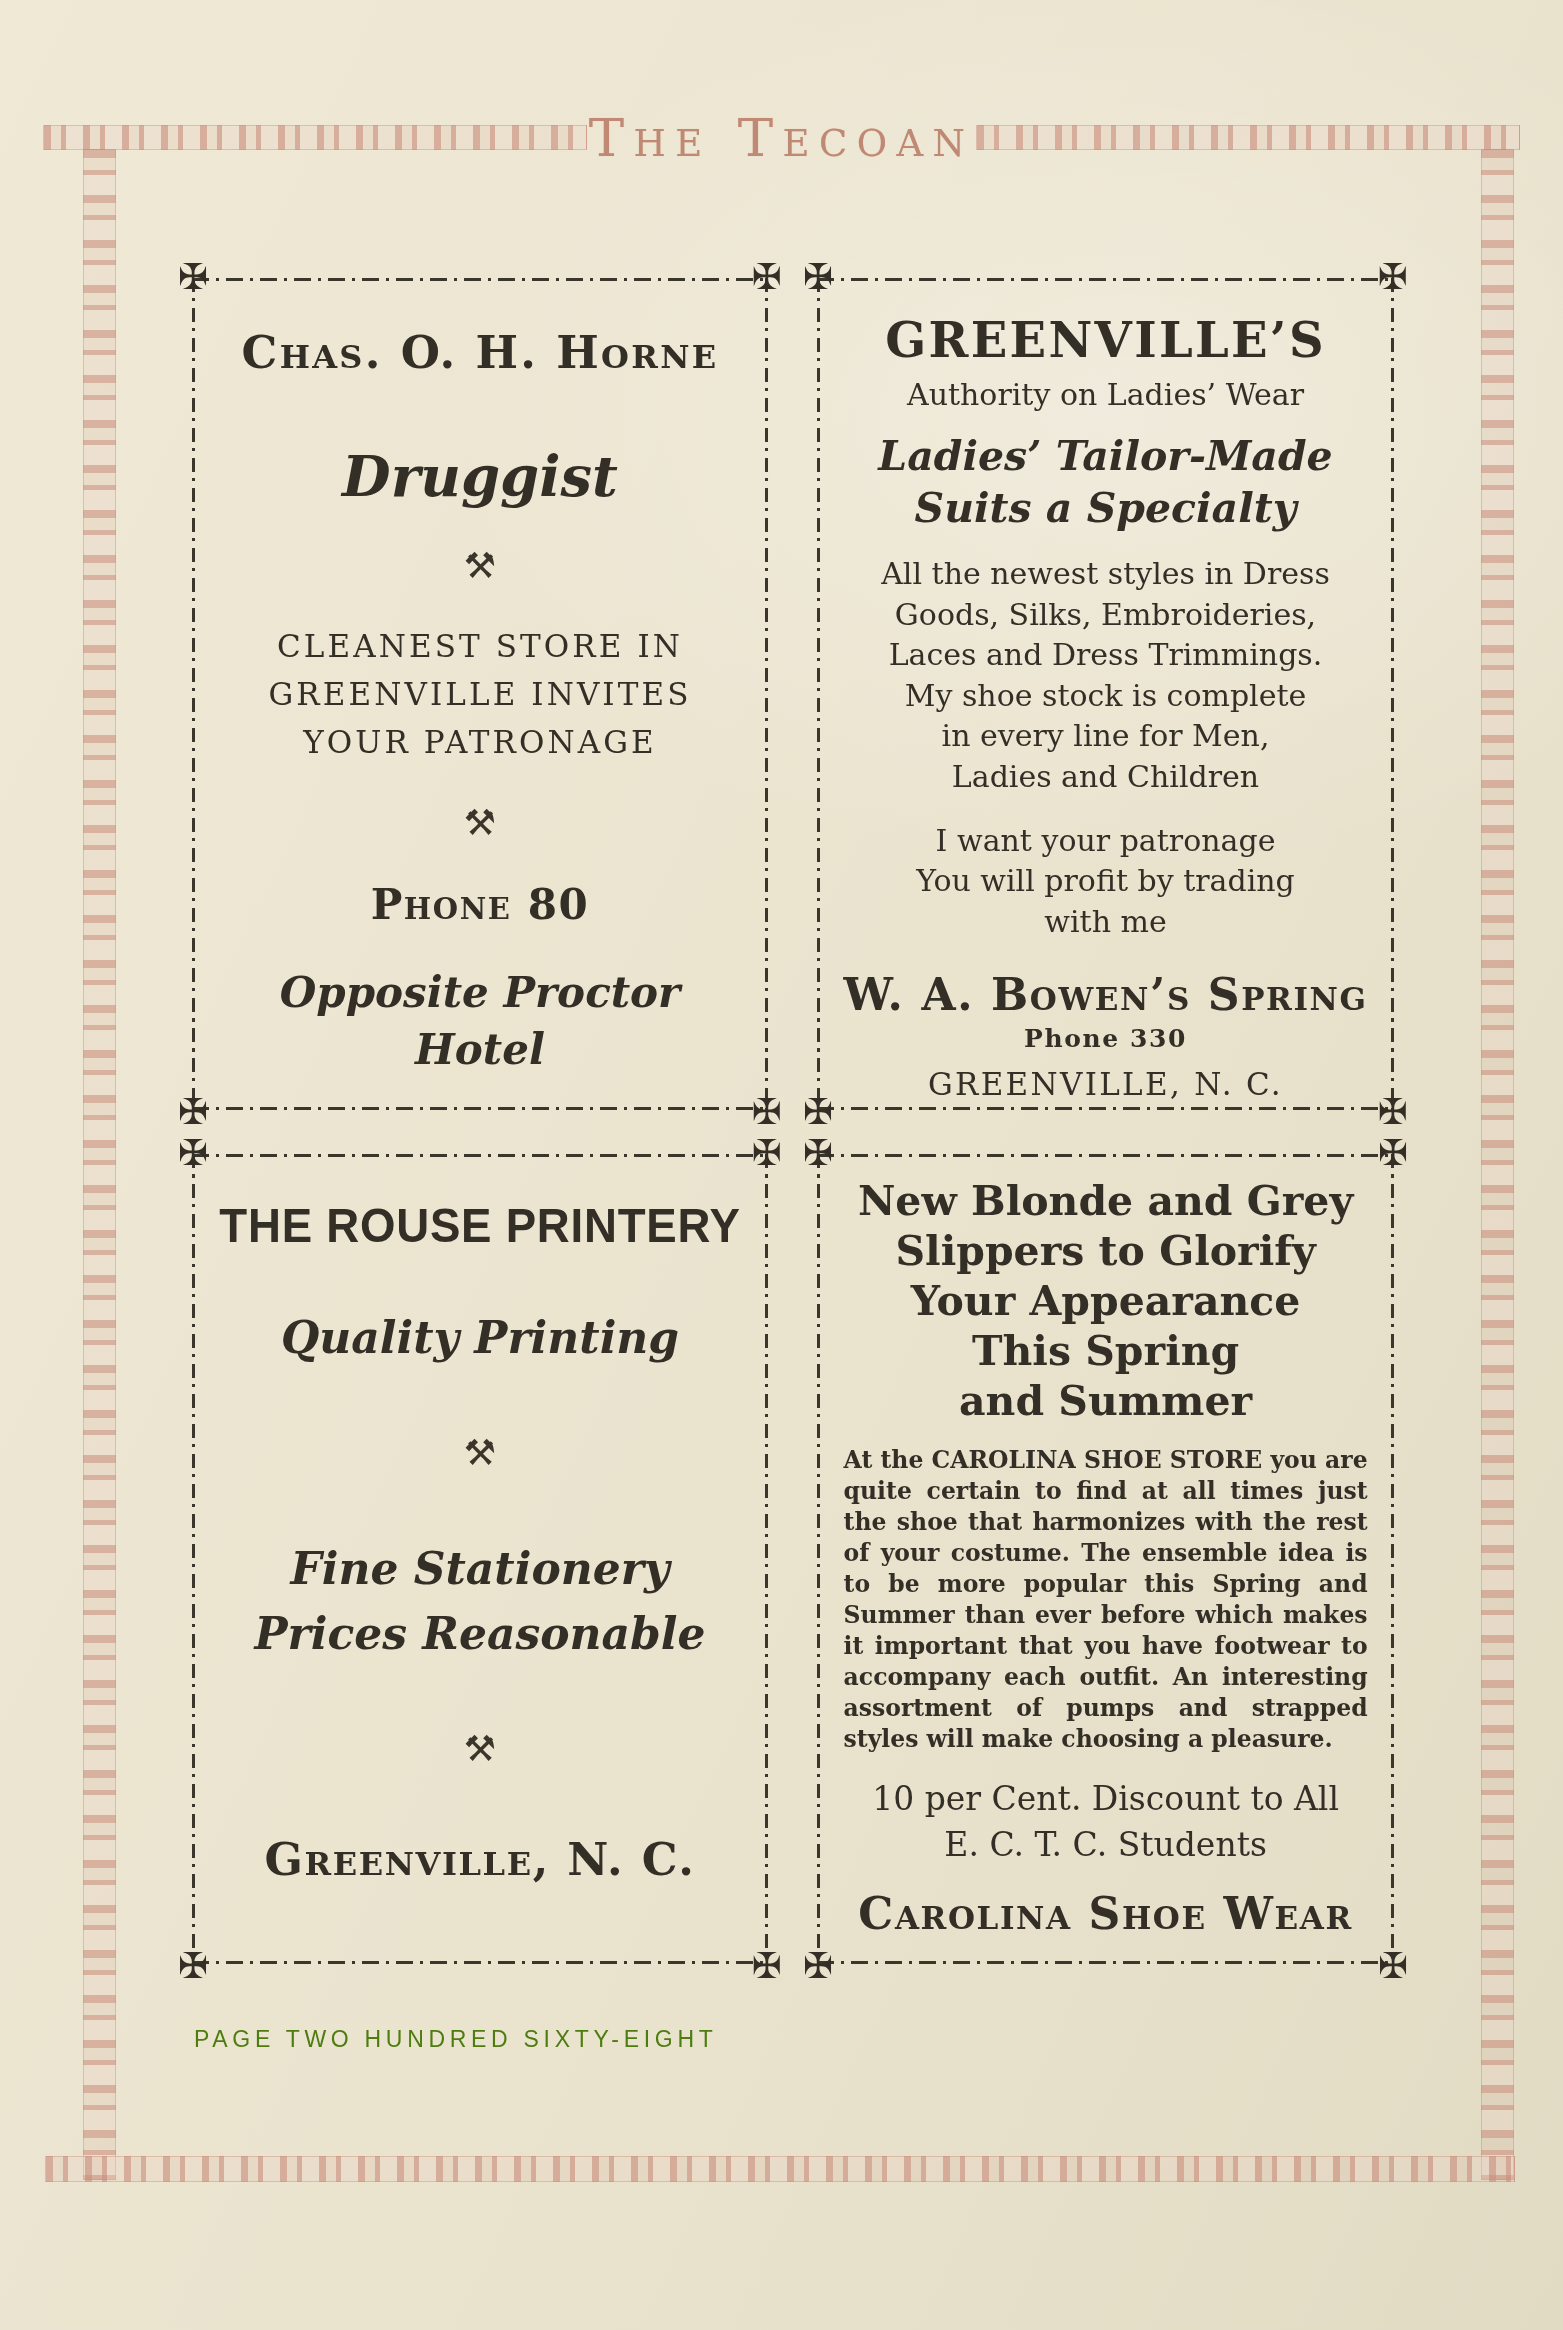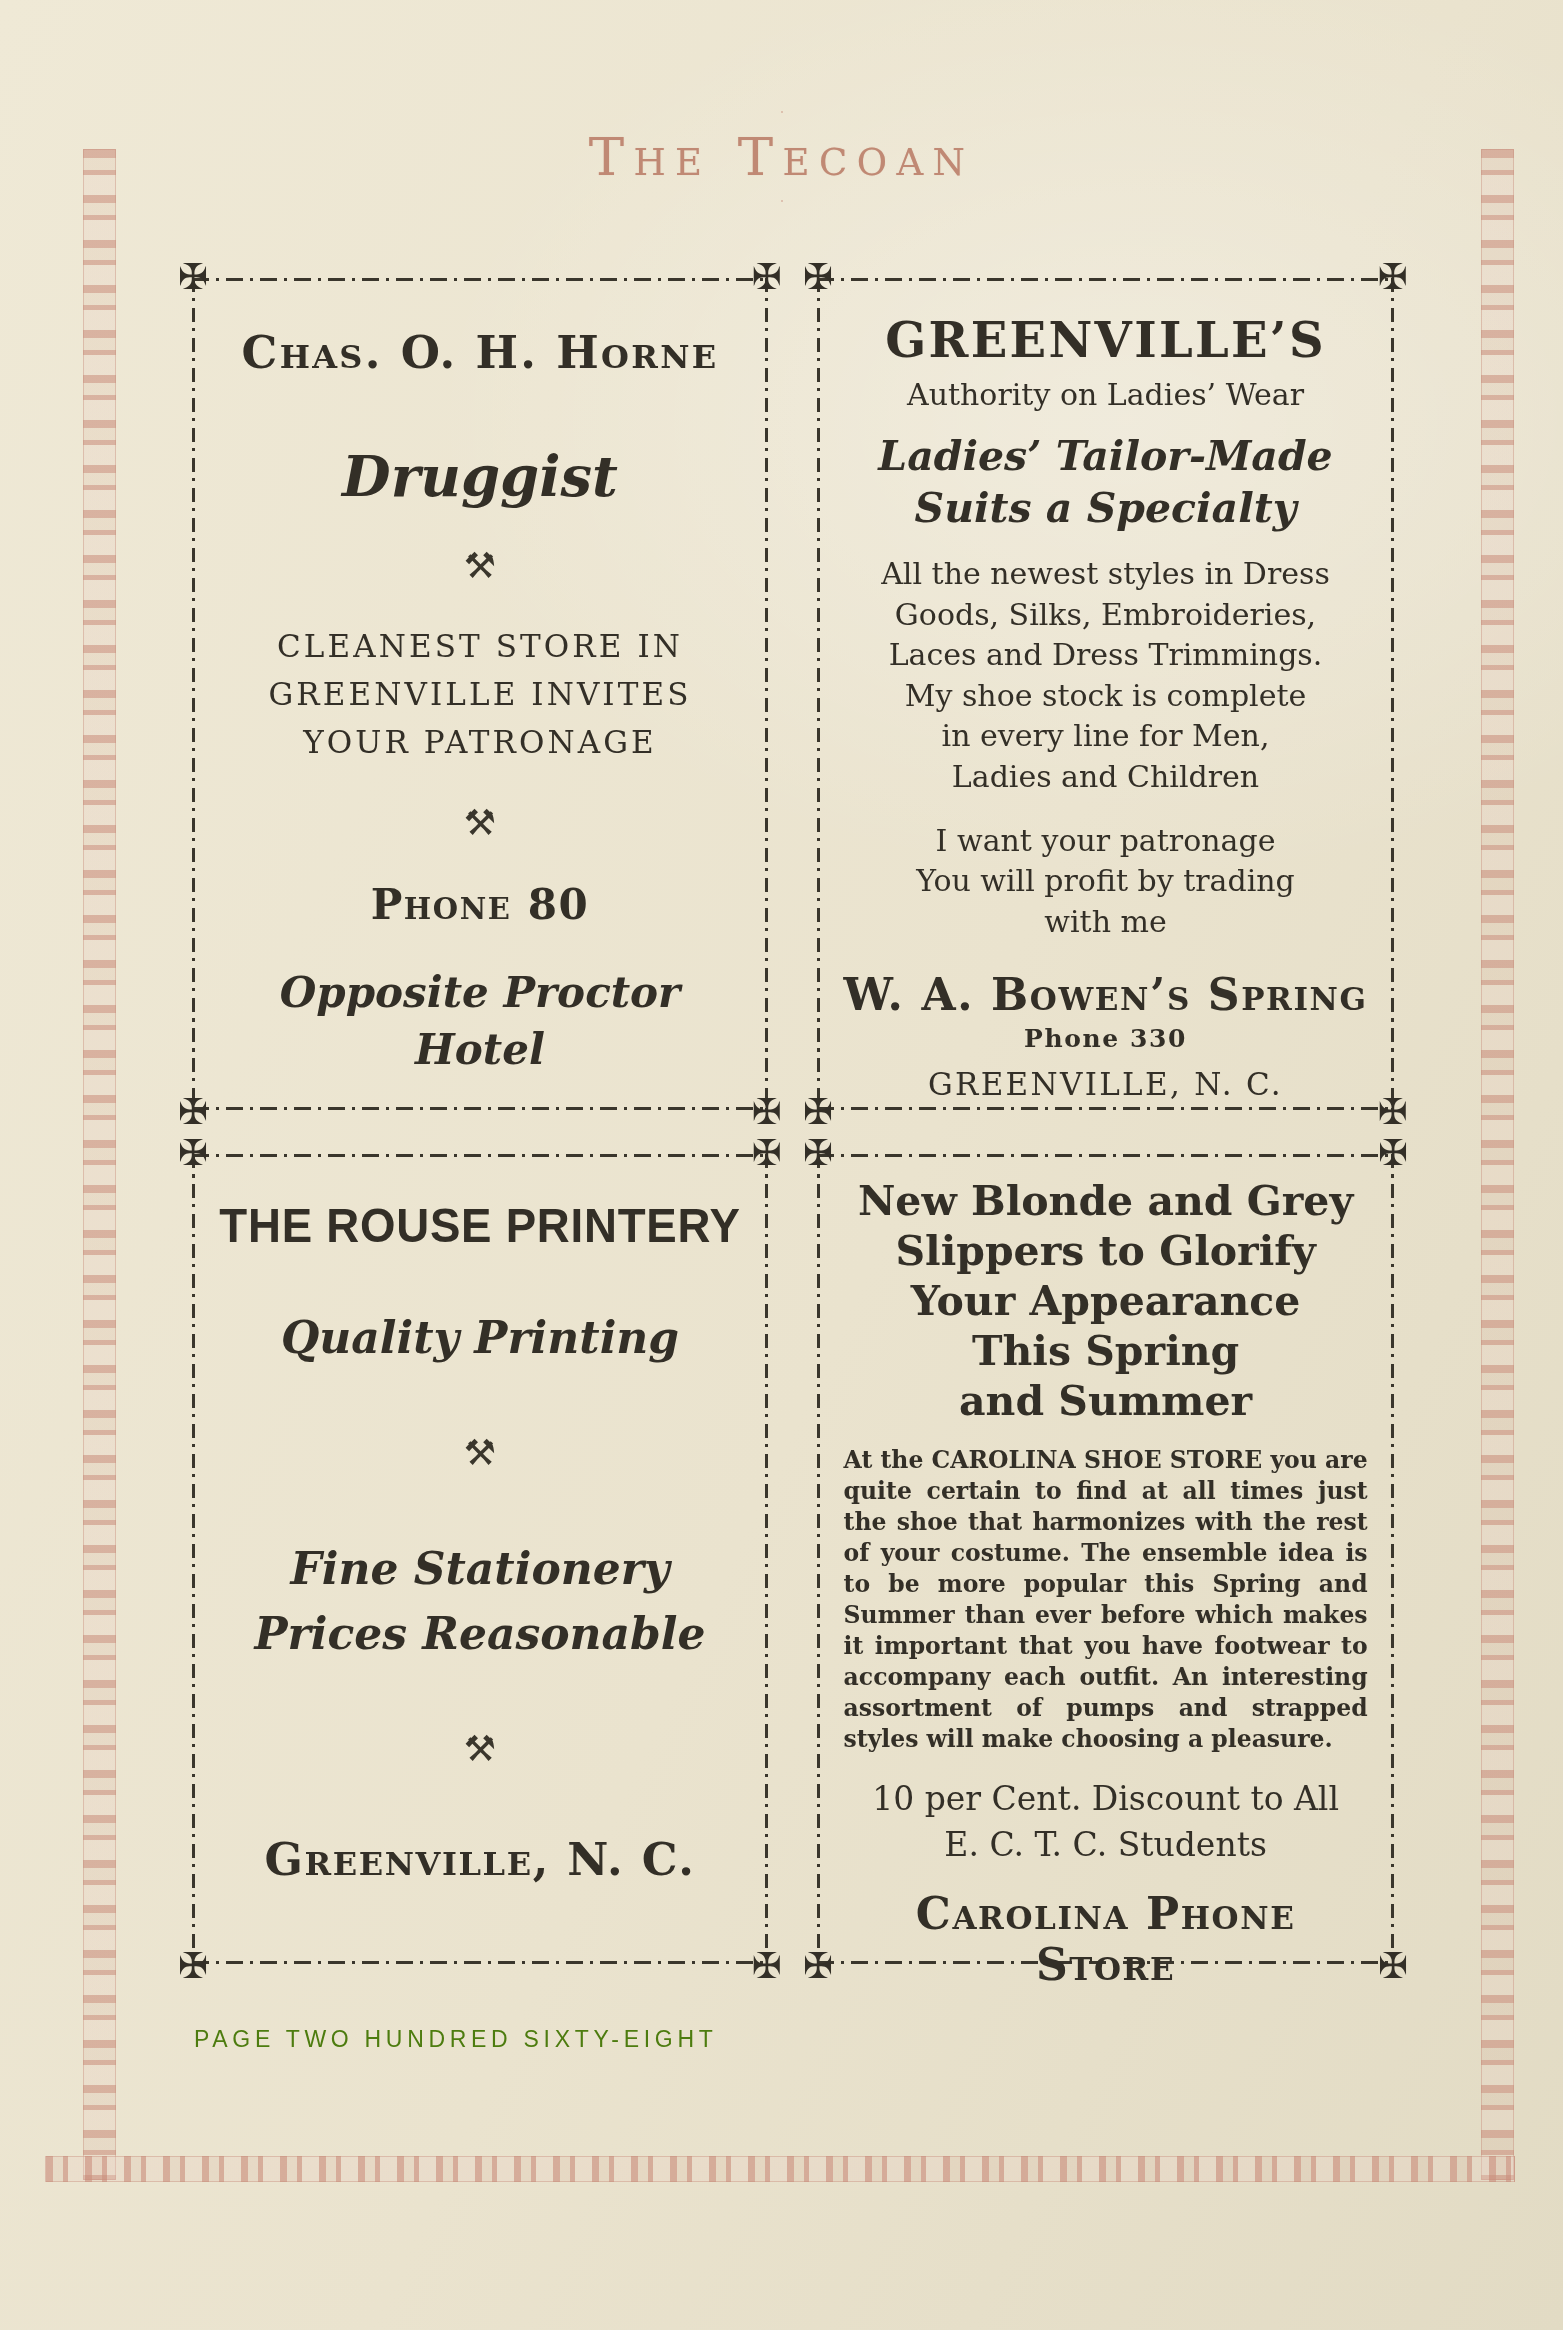--- a/index.html
+++ b/index.html
@@ -27,21 +27,21 @@
     background:repeating-linear-gradient(180deg,
       rgba(203,143,126,.60) 0 7.8px, rgba(203,143,126,.12) 7.8px 20.3px,
       rgba(203,143,126,.60) 20.3px 25px, rgba(233,208,196,.30) 25px 45px);
   }
   .frame-left{left:83px;top:149px;height:2029px;}
   .frame-right{left:1481px;top:149px;height:2029px;}
   .frame-bottom{left:45px;top:2156px;width:1468px;}
   
   .header{
     position:absolute;left:43px;right:43px;top:111px;
-    display:flex;align-items:center;gap:17px;flex-direction:column;
+    display:flex;align-items:center;gap:2px;
   }
   .header .chain{flex:1;height:23.5px;border:1.6px solid rgba(198,138,120,.40);
     background:repeating-linear-gradient(90deg,
       rgba(203,143,126,.65) 0 7px, rgba(203,143,126,.12) 7px 17px,
       rgba(203,143,126,.65) 17px 22px, rgba(233,208,196,.30) 22px 39px);}
   .header h1{
     margin:0;font-weight:400;font-size:53px;line-height:1;
     font-variant:small-caps;letter-spacing:9.4px;white-space:nowrap;
     color:#c08974;text-shadow:0 0 0.8px rgba(192,137,116,.4);
   }
@@ -183,17 +183,17 @@
   <h2 class="headline prelines">New Blonde and Grey
 Slippers to Glorify
 Your Appearance
 This Spring
 and Summer</h2>
   <div class="body">At the CAROLINA SHOE STORE you are quite certain to find at all times just the shoe that harmonizes with the rest of your costume. The ensemble idea is to be more popular this Spring and Summer than ever before which makes it important that you have footwear to accompany each outfit. An interesting assortment of pumps and strapped styles will make choosing a pleasure.</div>
   <div class="discount">
     <div>10 per Cent. Discount to All</div>
     <div>E. C. T. C. Students</div>
   </div>
-  <div class="store sc">Carolina Phone Store</div>
+  <div class="store sc">Carolina Shoe Wear</div>
 </section>
 
 <div class="footer">PAGE TWO HUNDRED SIXTY-EIGHT</div>
 
 
 </body></html>

